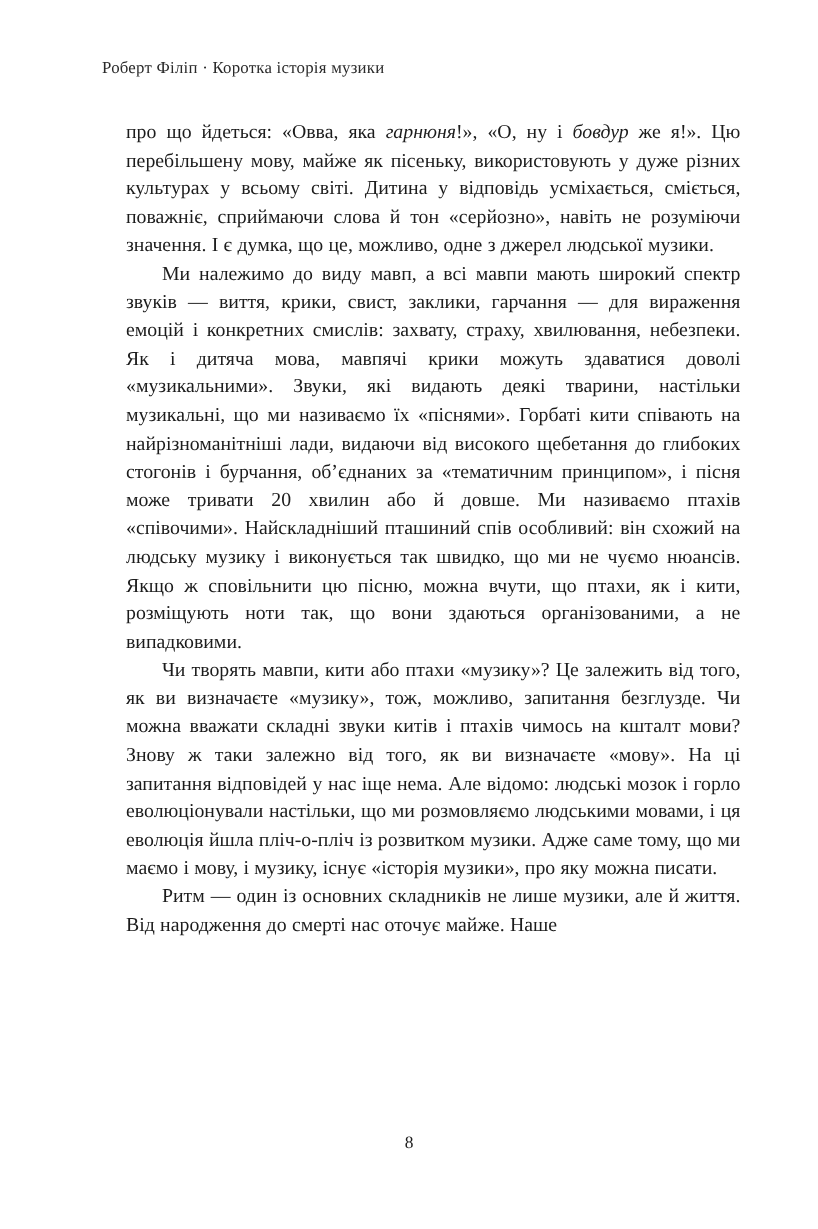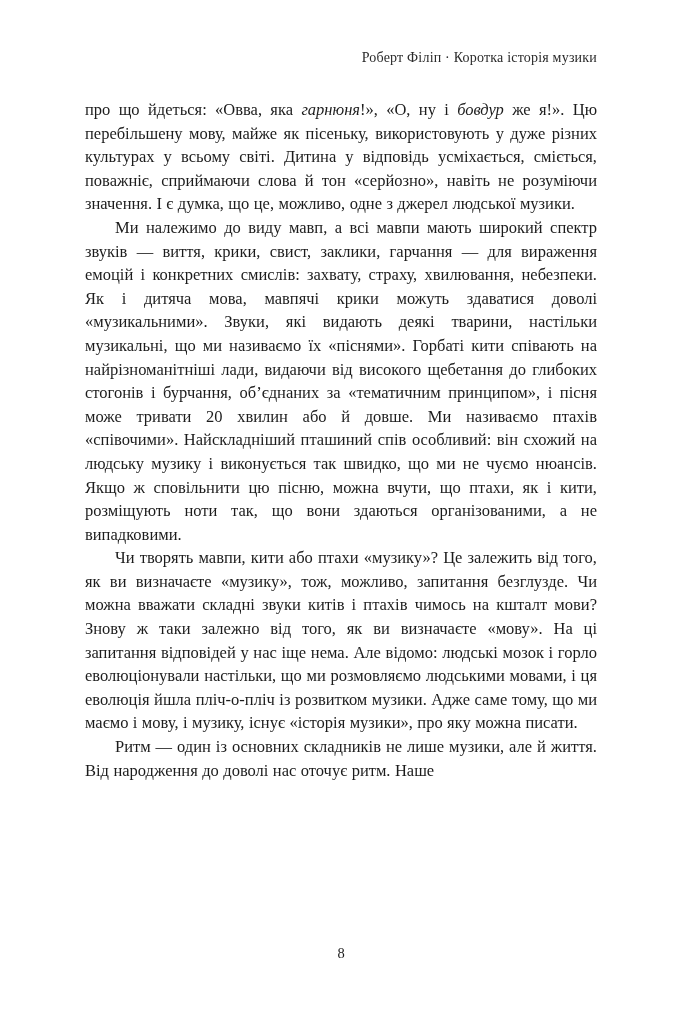--- a/index.html
+++ b/index.html
@@ -15,30 +15,31 @@
     width: 682px;
     height: 1024px;
     background: #ffffff;
     padding: 50px 85px 0 85px;
     font-family: "Liberation Serif", "DejaVu Serif", serif;
     color: #1c1c1c;
     overflow: hidden;
   }
 
   .running-header {
-    text-align: right;
+    text-align: left;
     font-size: 14px;
     letter-spacing: 0.2px;
     color: #2a2a2a;
     margin-bottom: 32px;
     white-space: nowrap;
   }
 
   .body-text {
     width: 100%;
+    margin-left: 20px;
   }
 
   .para {
     font-size: 16.5px;
     line-height: 23.6px;
     text-align: justify;
     color: #1c1c1c;
     word-spacing: 0.3px;
   }
 
@@ -63,17 +64,17 @@
 </head>
 <body>
 
 <div class="book-page">
   <div class="running-header">Роберт Філіп · Коротка історія музики</div>
 
   <div class="body-text">
       <p class="para"><span>про що йдеться: «Овва, яка </span><em>гарнюня</em><span>!», «О, ну і </span><em>бовдур</em><span> же я!». Цю перебільшену мову, майже як пісеньку, використовують у дуже різних культурах у всьому світі. Дитина у відповідь усміхається, сміється, поважніє, сприймаючи слова й тон «серйозно», навіть не розуміючи значення. І є думка, що це, можливо, одне з джерел людської музики.</span></p>
       <p class="para indent"><span>Ми належимо до виду мавп, а всі мавпи мають широкий спектр звуків — виття, крики, свист, заклики, гарчання — для вираження емоцій і конкретних смислів: захвату, страху, хвилювання, небезпеки. Як і дитяча мова, мавпячі крики можуть здаватися доволі «музикальними». Звуки, які видають деякі тварини, настільки музикальні, що ми називаємо їх «піснями». Горбаті кити співають на найрізноманітніші лади, видаючи від високого щебетання до глибоких стогонів і бурчання, об’єднаних за «тематичним принципом», і пісня може тривати 20 хвилин або й довше. Ми називаємо птахів «співочими». Найскладніший пташиний спів особливий: він схожий на людську музику і виконується так швидко, що ми не чуємо нюансів. Якщо ж сповільнити цю пісню, можна вчути, що птахи, як і кити, розміщують ноти так, що вони здаються організованими, а не випадковими.</span></p>
       <p class="para indent"><span>Чи творять мавпи, кити або птахи «музику»? Це залежить від того, як ви визначаєте «музику», тож, можливо, запитання безглузде. Чи можна вважати складні звуки китів і птахів чимось на кшталт мови? Знову ж таки залежно від того, як ви визначаєте «мову». На ці запитання відповідей у нас іще нема. Але відомо: людські мозок і горло еволюціонували настільки, що ми розмовляємо людськими мовами, і ця еволюція йшла пліч-о-пліч із розвитком музики. Адже саме тому, що ми маємо і мову, і музику, існує «історія музики», про яку можна писати.</span></p>
-      <p class="para indent"><span>Ритм — один із основних складників не лише музики, але й життя. Від народження до доволі нас оточує ритм. Наше</span></p>
+      <p class="para indent"><span>Ритм — один із основних складників не лише музики, але й життя. Від народження до смерті нас оточує майже. Наше</span></p>
     </div>
 
   <div class="page-number">8</div>
 </div>
 
 </body></html>

